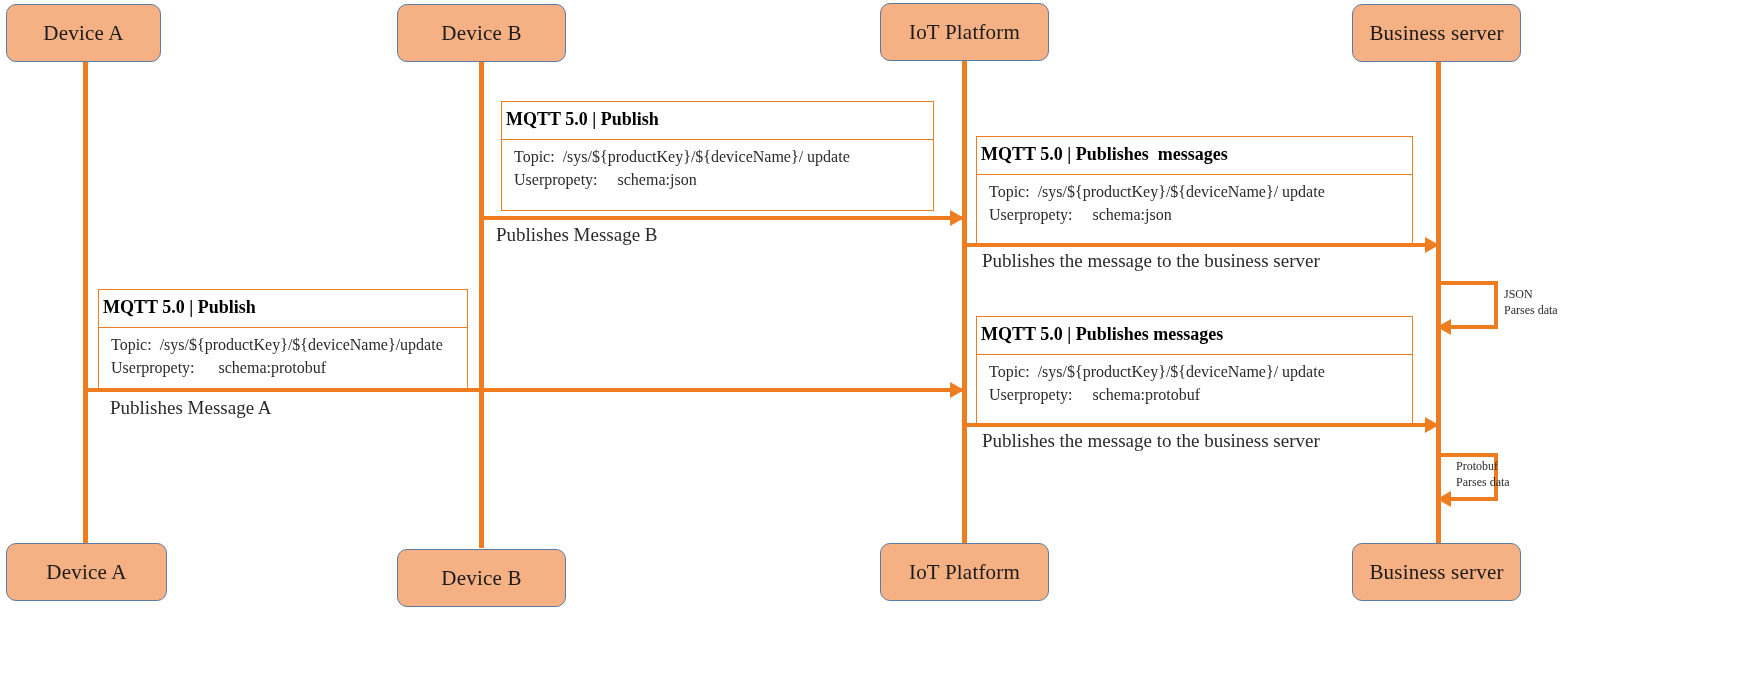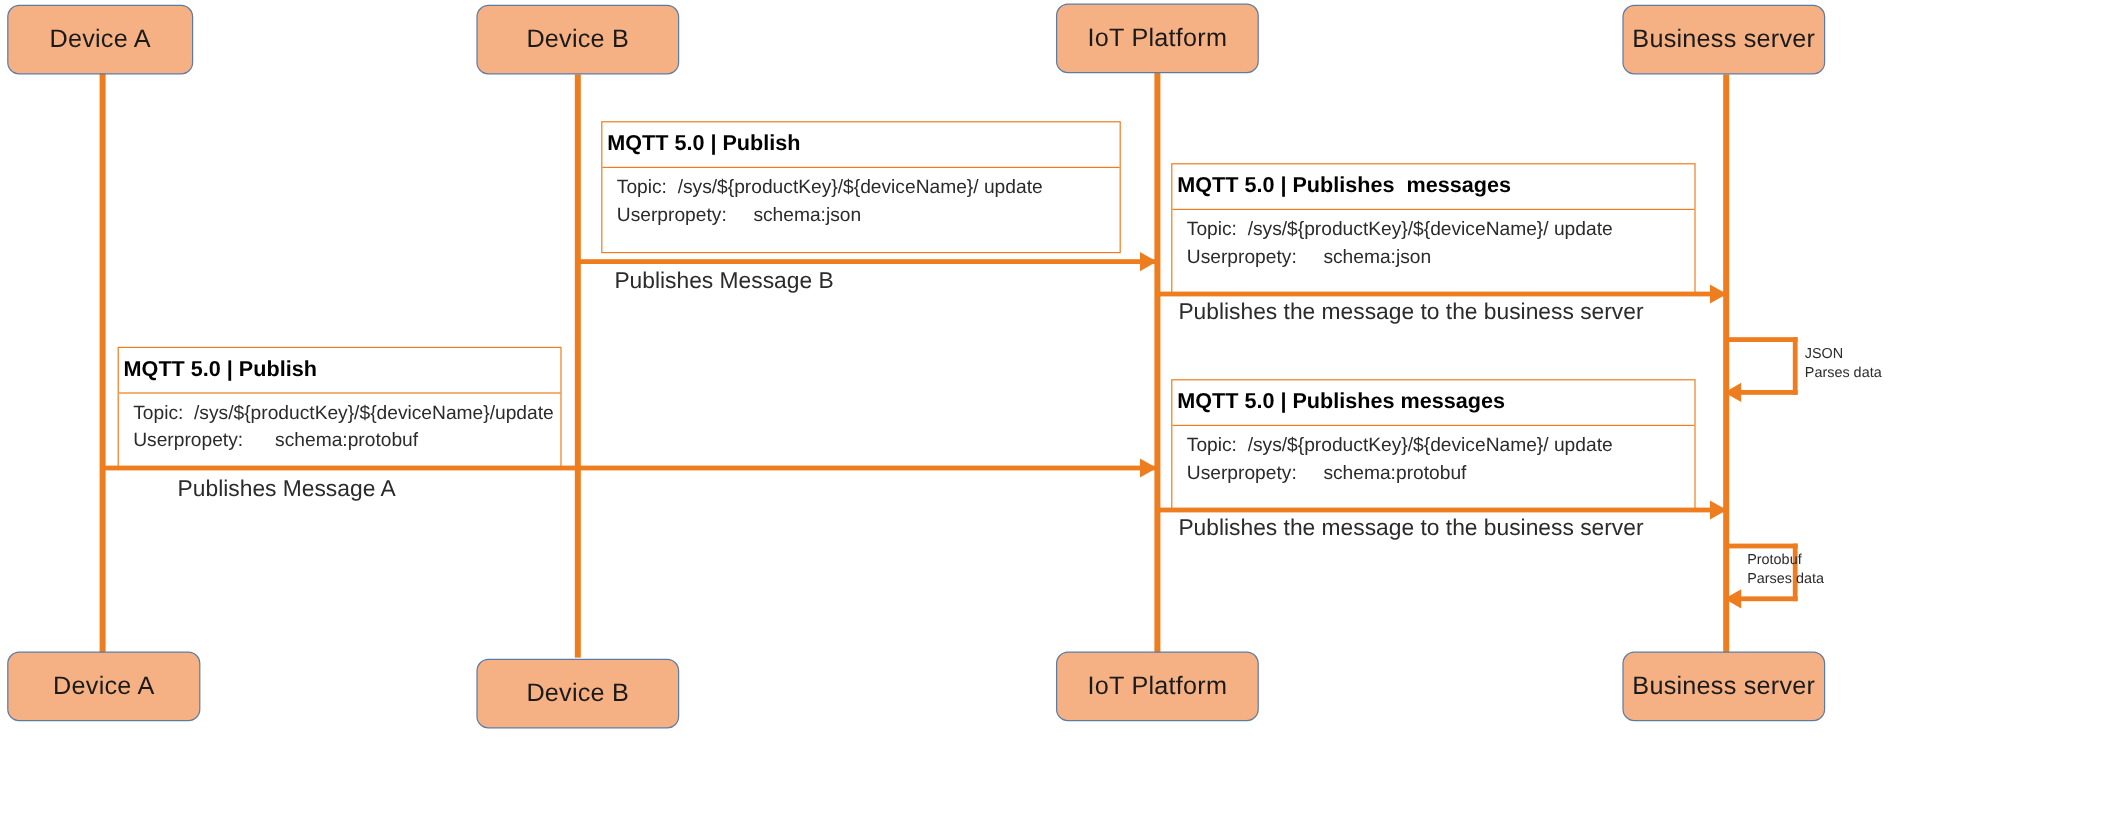--- a/index.html
+++ b/index.html
@@ -10,20 +10,21 @@
   body {
     font-family: "Liberation Sans", sans-serif;
     -webkit-font-smoothing: antialiased;
   }
   #canvas {
     position: relative;
     width: 1752px;
     height: 680px;
     background: #ffffff;
     overflow: hidden;
+    font-family: Liberation Serif, serif;
   }
 
   
   .actor-box {
     position: absolute;
     box-sizing: border-box;
     background: #f5b183;
     border: 1.5px solid #5b7ba3;
     border-radius: 10px;
     display: flex;
@@ -183,27 +184,27 @@
 Userpropety:      schema:protobuf</div>
   </div>
 
   <div class="note" style="left:976px; top:316px; width:437px; height:110px;">
     <div class="note-head">MQTT 5.0 | Publishes messages</div>
     <div class="note-body">Topic:  /sys/${productKey}/${deviceName}/ update
 Userpropety:     schema:protobuf</div>
   </div>
 
   <div class="arrow" style="left:481px; top:216px; width:482px;"></div>
-  <div class="arrow-label" style="left:512px; top:224px;">Publishes Message B</div>
+  <div class="arrow-label" style="left:496px; top:224px;">Publishes Message B</div>
 
   <div class="arrow" style="left:964px; top:243px; width:474px;"></div>
   <div class="arrow-label" style="left:982px; top:250px;">Publishes the message to the business server</div>
 
   <div class="arrow" style="left:85px; top:388px; width:878px;"></div>
-  <div class="arrow-label" style="left:110px; top:397px;margin-left:38px;">Publishes Message A</div>
+  <div class="arrow-label" style="left:110px; top:397px;">Publishes Message A</div>
 
   <div class="arrow" style="left:964px; top:423px; width:474px;"></div>
   <div class="arrow-label" style="left:982px; top:430px;">Publishes the message to the business server</div>
 
   <div class="selfloop" style="left:1438px; top:281px; width:60px; height:48px;">
     <div class="sl-top" style="top:0; width:60px;"></div>
     <div class="sl-right" style="left:56px; height:48px;"></div>
     <div class="sl-bottom" style="top:44px; width:60px;"></div>
   </div>
   <div class="selfloop-label" style="left:1504px; top:287px;">

